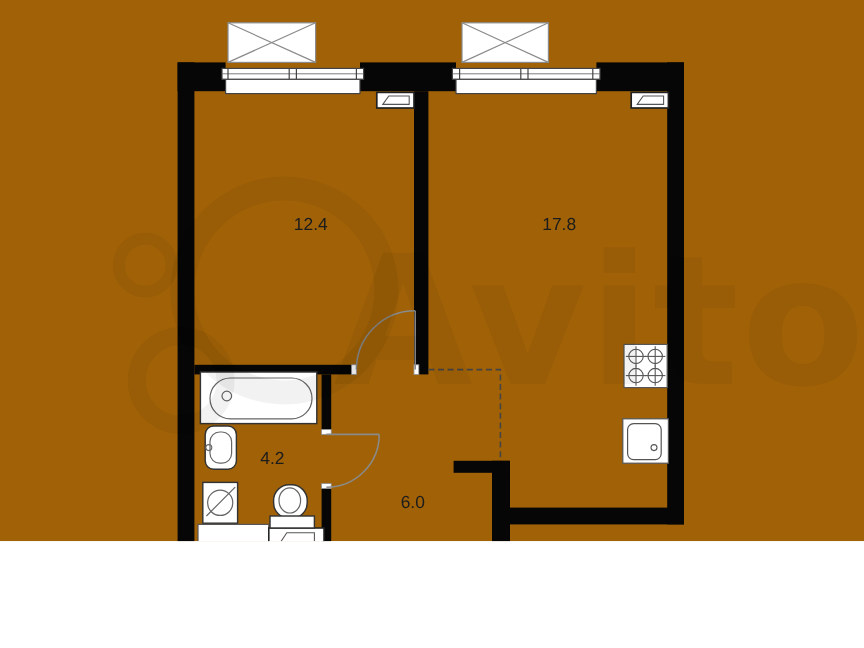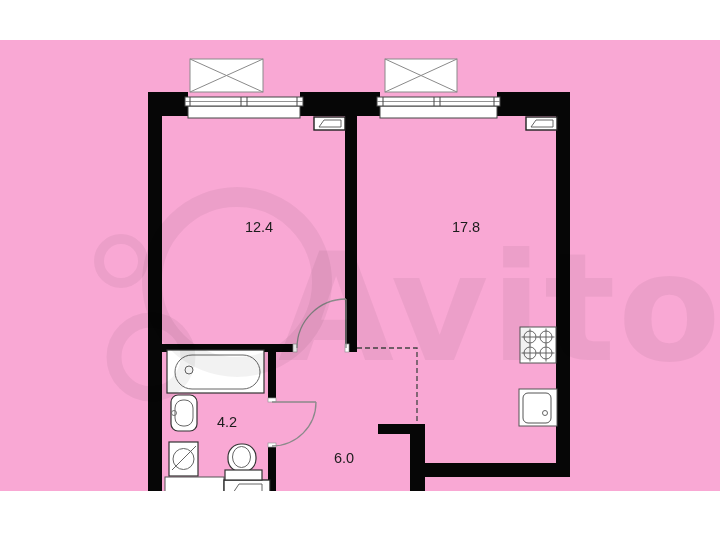--- a/index.html
+++ b/index.html
@@ -1,23 +1,22 @@
 <!DOCTYPE html>
 <html><head>
 <meta charset="utf-8">
 <style>
   html, body { margin: 0; padding: 0; background: #ffffff; }
   .stage {
     position: relative;
     width: 720px;
     height: 451px;
-    background: #f9a8d4;
+    background: #a16207;
     overflow: hidden;
     font-family: "Liberation Sans", sans-serif;
-    margin-top: 40px;
   }
   .stage svg { position: absolute; left: 0; top: 0; }
   .room-label {
     font-family: "Liberation Sans", sans-serif;
     font-size: 14.5px;
     fill: #1c1c1c;
   }
   .wm-text {
     font-family: "DejaVu Sans", sans-serif;
     font-weight: bold;

